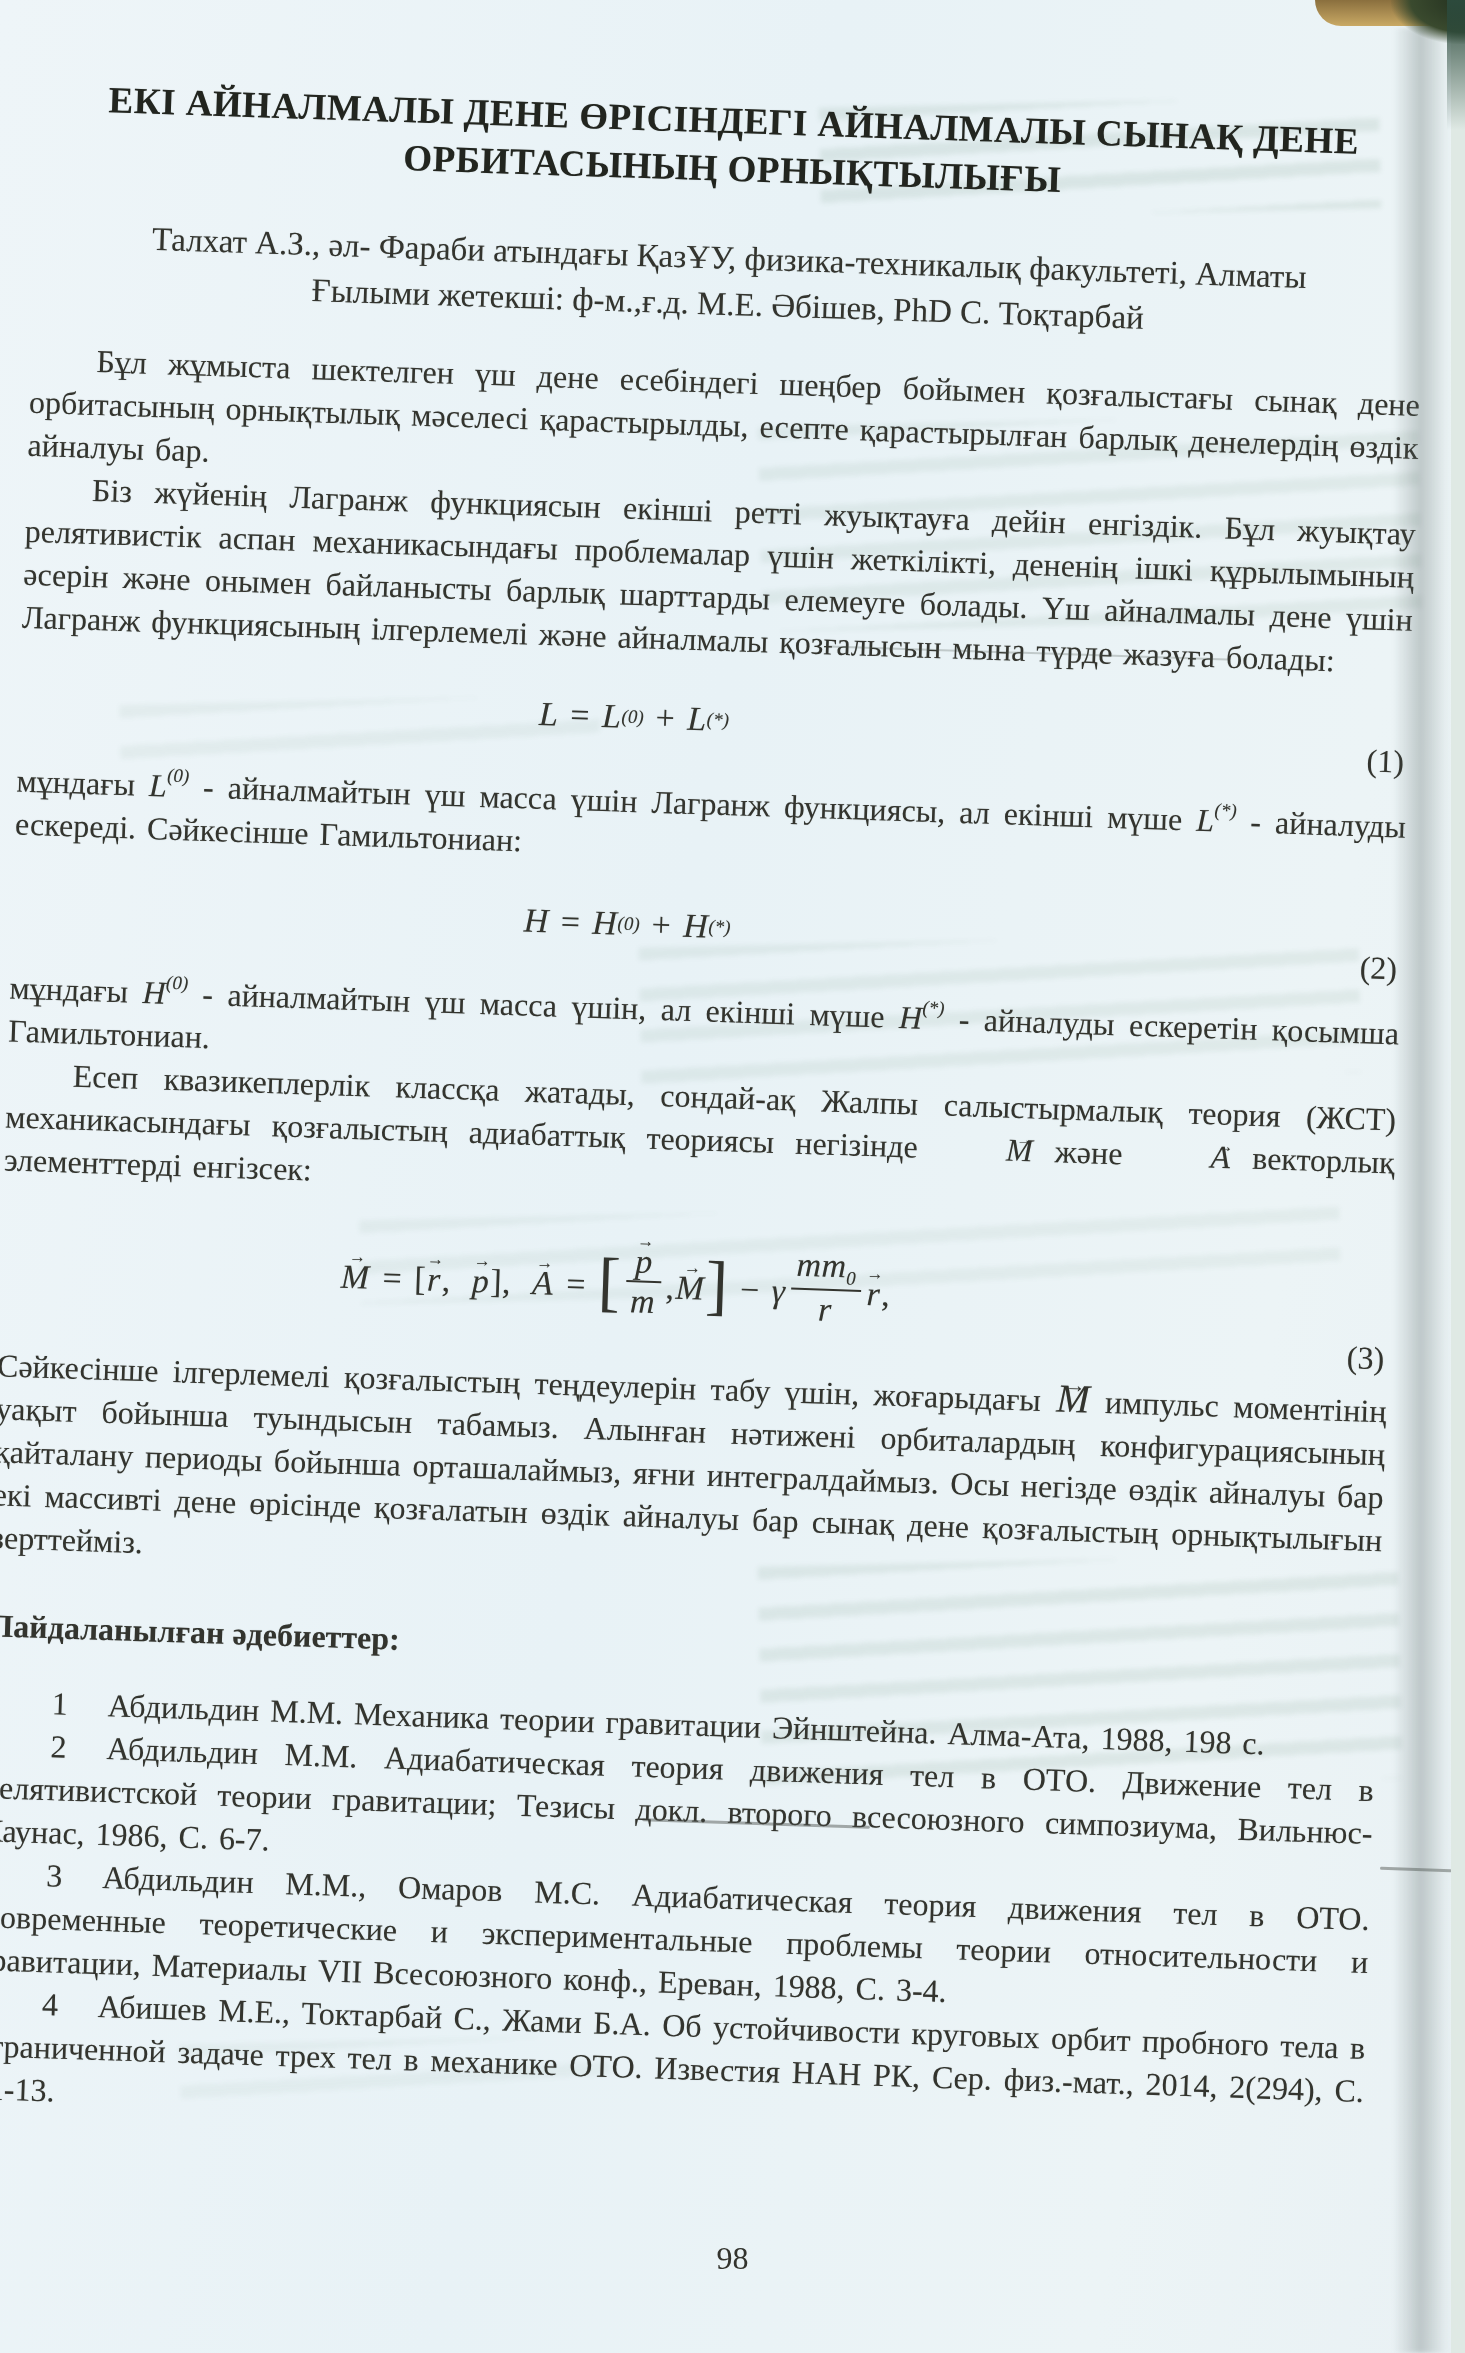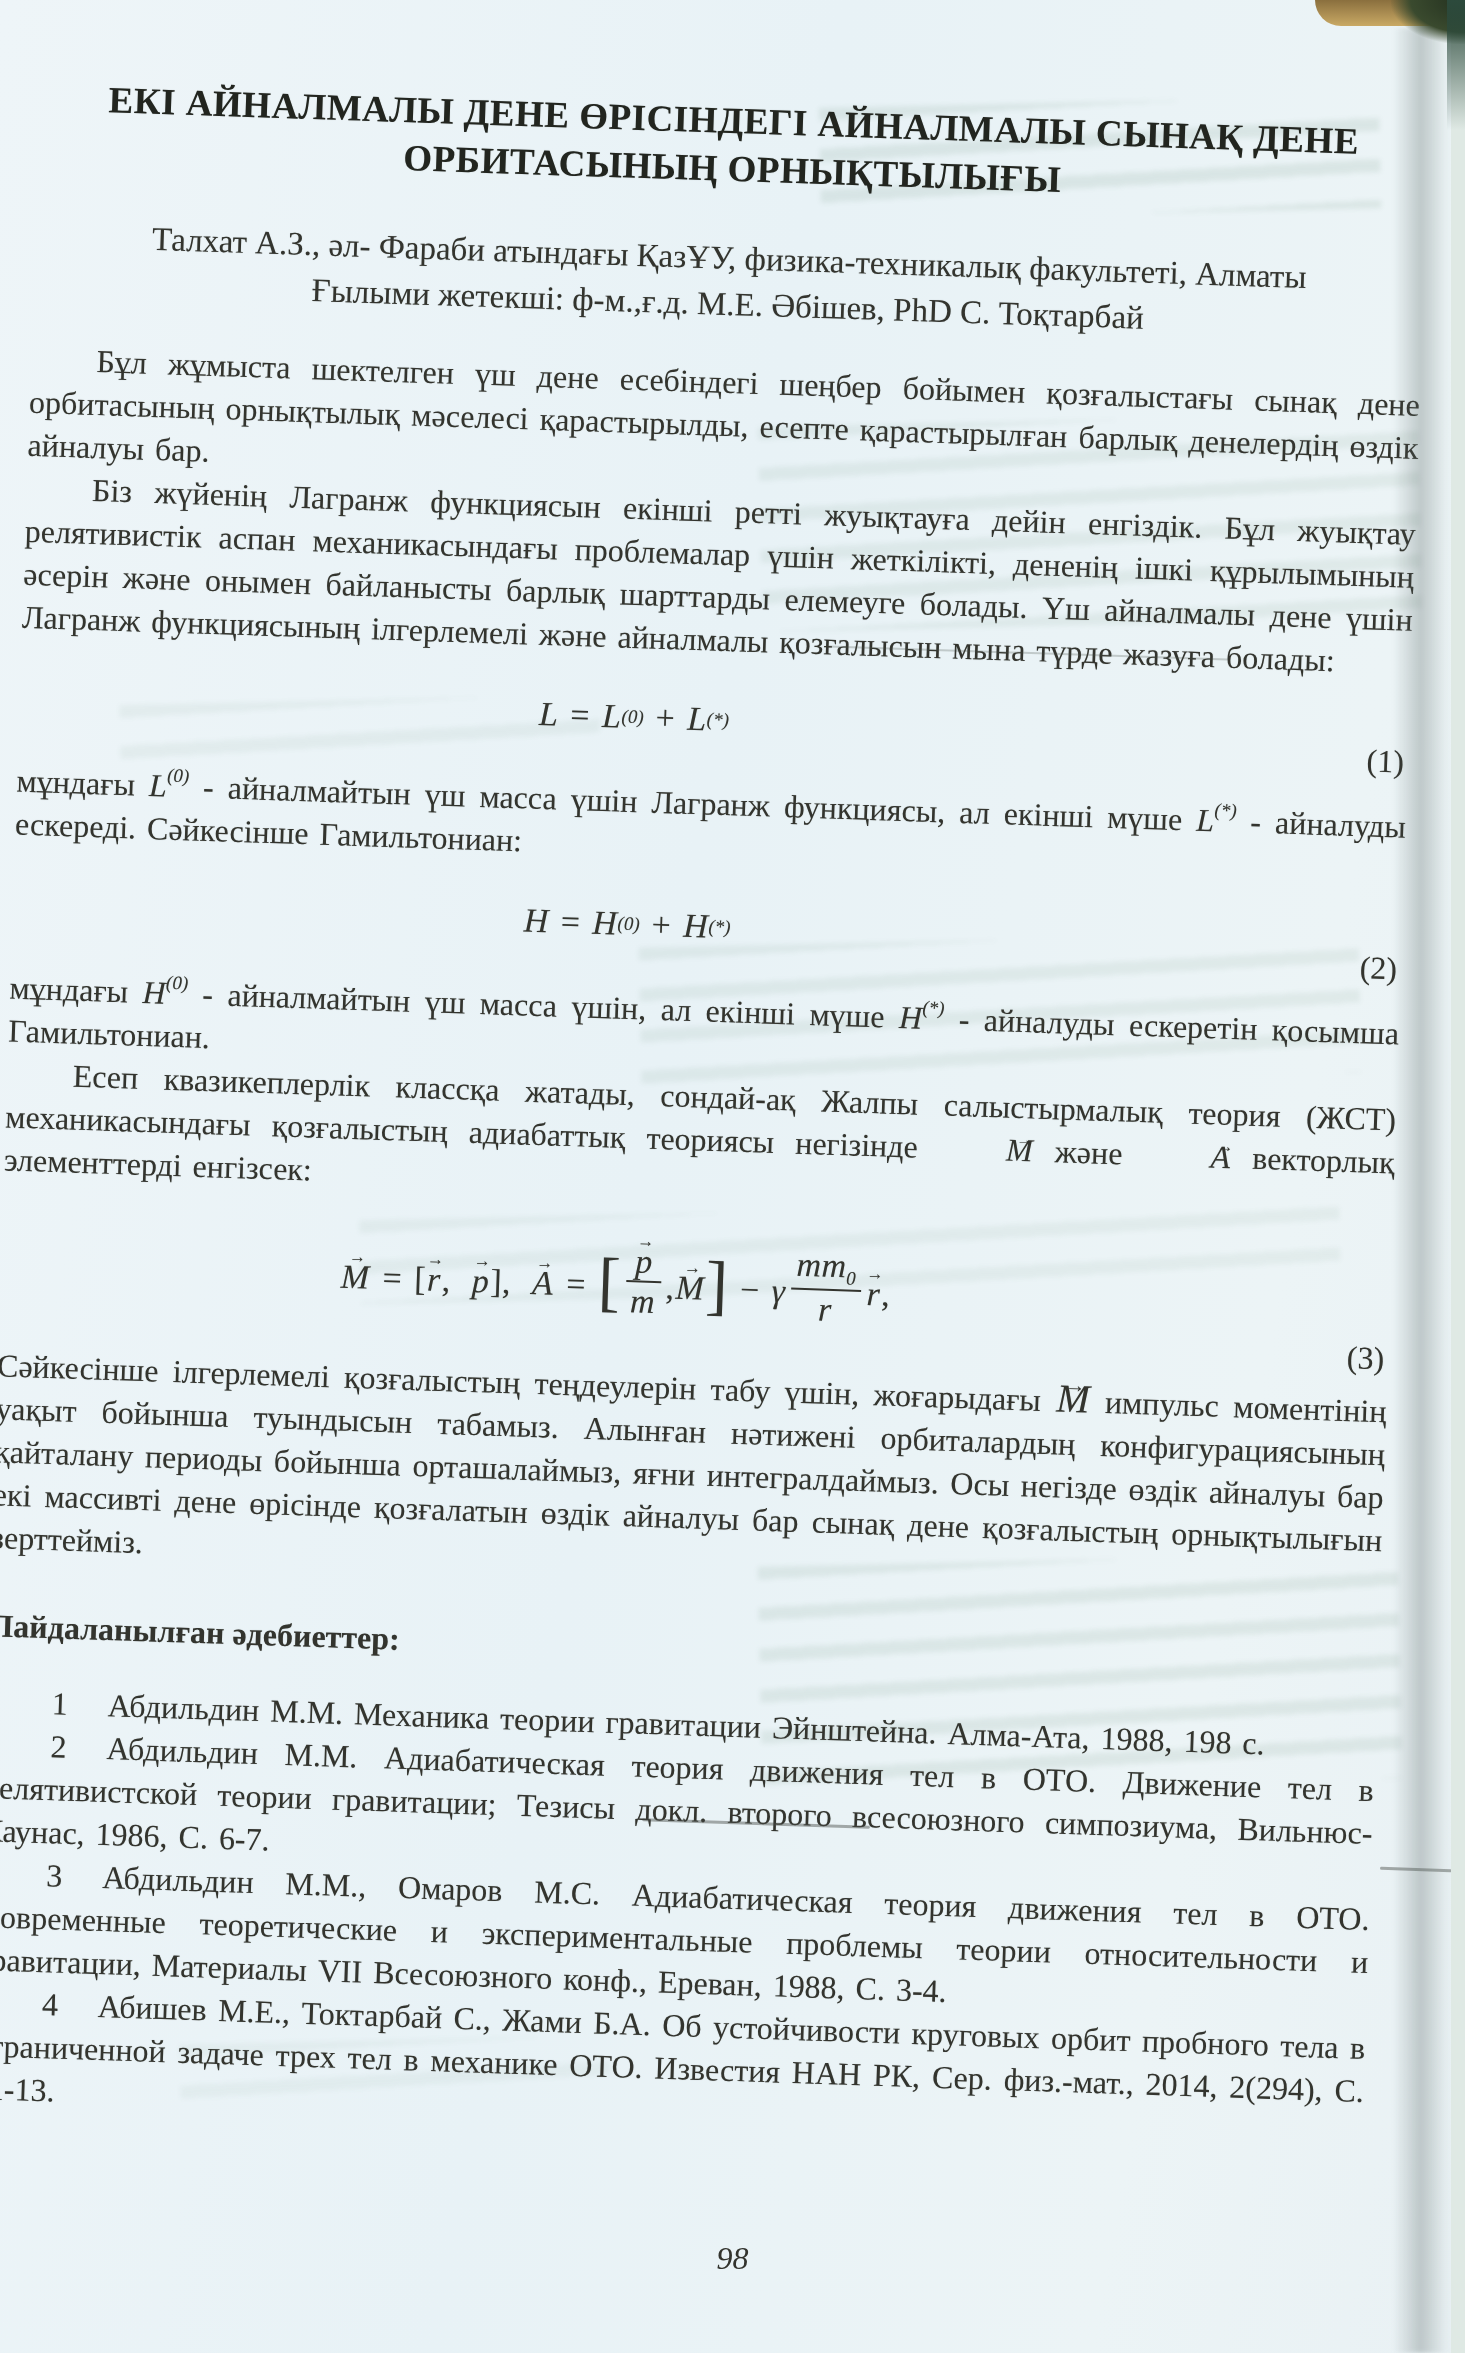--- a/index.html
+++ b/index.html
@@ -79,21 +79,21 @@
   .sp{display:inline-block;width:20px;}
   .frac{display:inline-block;vertical-align:middle;text-align:center;line-height:1.12;
     margin:0 5px;position:relative;top:-5px;}
   .frac .fn{display:block;padding:0 5px;border-bottom:2px solid #33342e;}
   .frac .fd{display:block;padding:0 5px;}
   .tallbr{font-size:1.95em;font-style:normal;font-weight:400;vertical-align:middle;
     position:relative;top:-4px;line-height:1;}
   .refs-heading{font-size:32px;font-weight:bold;margin:48px 0 36px;}
   p.ref{font-size:32px;line-height:43px;text-align:justify;margin:0;text-indent:66px;word-spacing:3px;}
   .ref-num{margin-right:40px;}
-  .page-num{position:absolute;left:0;right:0;top:2240px;text-align:center;font-size:32px;font-style:italic;}
+  .page-num{position:absolute;left:0;right:0;top:2240px;text-align:center;font-size:32px;}
 </style>
 </head>
 <body>
 
 <div class="page">
 
   <div class="bleed b1"></div>
   <div class="bleed b2"></div>
   <div class="bleed b3"></div>
   <div class="bleed b4"></div>

